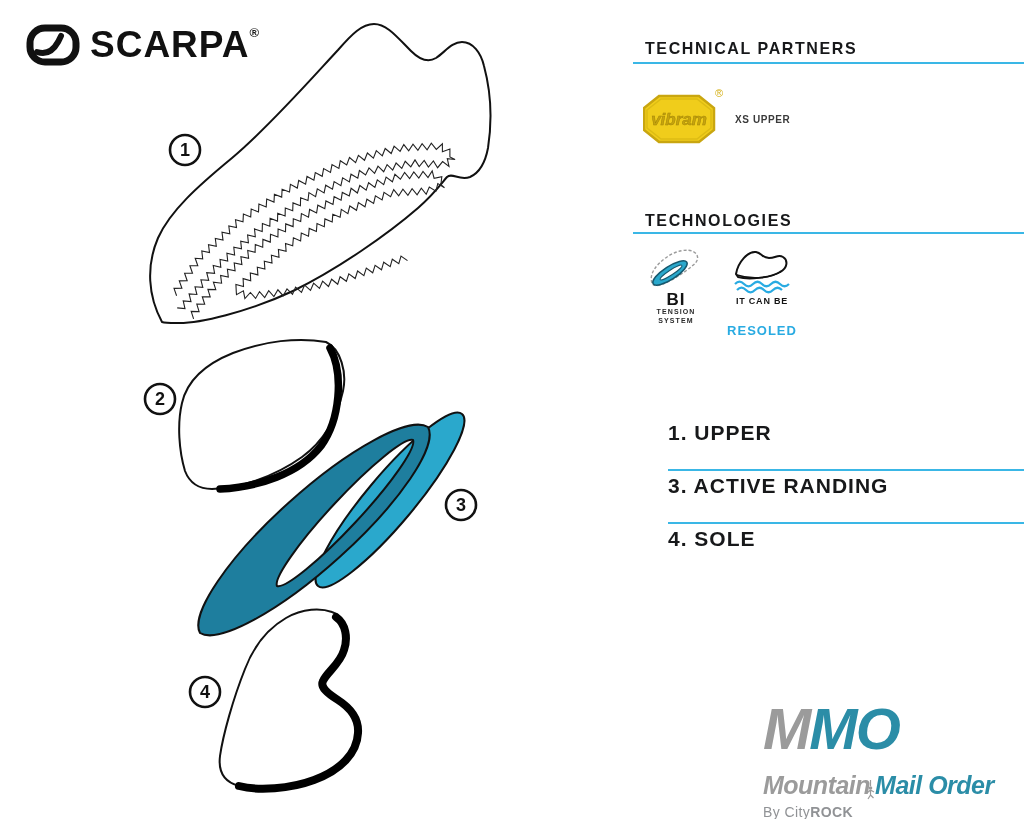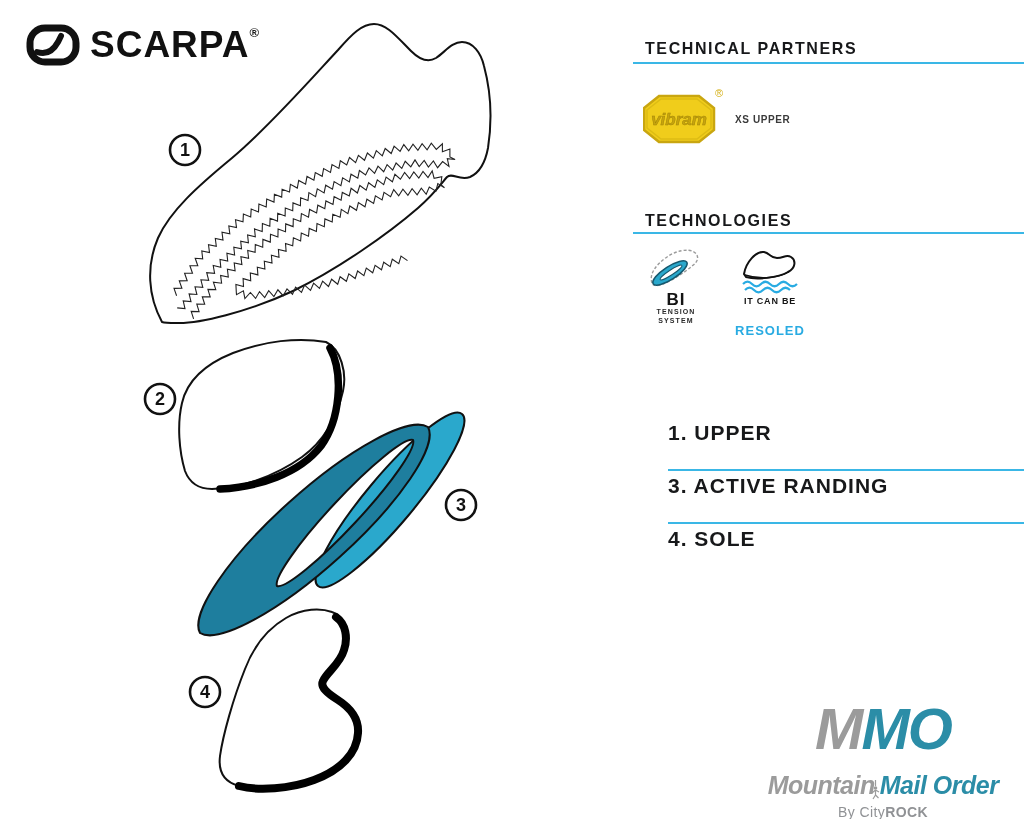--- a/index.html
+++ b/index.html
@@ -21,36 +21,36 @@
   .right-col{position:absolute;left:633px;top:0;width:391px;height:819px;}
   .sec-heading{font-size:16px;font-weight:700;letter-spacing:1.6px;color:#17181a;
                transform:scaleY(1.05);margin:12px;}
   .cyan-rule{height:2px;background:#3ab7e6;width:391px;}
   .tp-heading{position:absolute;left:0;top:28px;}
   .tp-rule{position:absolute;left:0;top:62px;}
   .vibram-row{position:absolute;left:10px;top:86px;display:flex;align-items:center;gap:8px;}
   .xs-edge{font-size:10px;font-weight:700;letter-spacing:.6px;color:#3a3a3a;margin-top:8px;}
   .tech-heading{position:absolute;left:0;top:200px;}
   .tech-rule{position:absolute;left:0;top:232px;}
-  .tech-icons{position:absolute;left:10px;top:246px;display:flex;gap:28px;align-items:flex-start;}
+  .tech-icons{position:absolute;left:10px;top:246px;display:flex;gap:20px;align-items:flex-start;}
   .tech-item{display:flex;flex-direction:column;align-items:center;width:66px;}
   .bi-title{font-size:17px;font-weight:900;letter-spacing:1px;color:#141414;line-height:1;margin-top:1px;}
   .bi-sub{font-size:7px;font-weight:700;letter-spacing:1.1px;color:#2a2a2a;line-height:1.25;}
   .res-line1{font-size:9px;font-weight:900;letter-spacing:.8px;color:#141414;margin-top:2px;}
   .res-line2{font-size:13px;font-weight:900;letter-spacing:1px;color:#29abe2;margin-top:17px;}
 
   
   .parts-list{position:absolute;left:35px;top:418px;width:356px;}
   .part-item{height:53px;box-sizing:border-box;padding-top:3px;
              font-size:21px;font-weight:700;letter-spacing:1px;color:#17181a;
              border-bottom:2px solid #3ab7e6;}
   .part-item.last{border-bottom:none;}
 
   
-  .mmo{position:absolute;right:21px;top:700px;width:240px;text-align:center;line-height:1;}
+  .mmo{position:absolute;right:21px;top:700px;width:240px;text-align:left;line-height:1;}
   .mmo-top{font-style:italic;font-weight:900;font-size:58px;letter-spacing:-2px;
            white-space:nowrap;}
   .mmo-top .g{color:#9b9b9b;}
   .mmo-top .t{color:#2b8da7;}
   .mmo-mid{font-style:italic;font-weight:700;font-size:25px;letter-spacing:-.5px;
            white-space:nowrap;margin-top:15px;position:relative;}
   .mmo-mid .g{color:#9b9b9b;}
   .mmo-mid .t{color:#2b8da7;}
   .climber{position:relative;top:6px;left:-2px;margin:0 -4px;}
   .mmo-by{font-size:14px;color:#909295;margin-top:7px;letter-spacing:.4px;}

